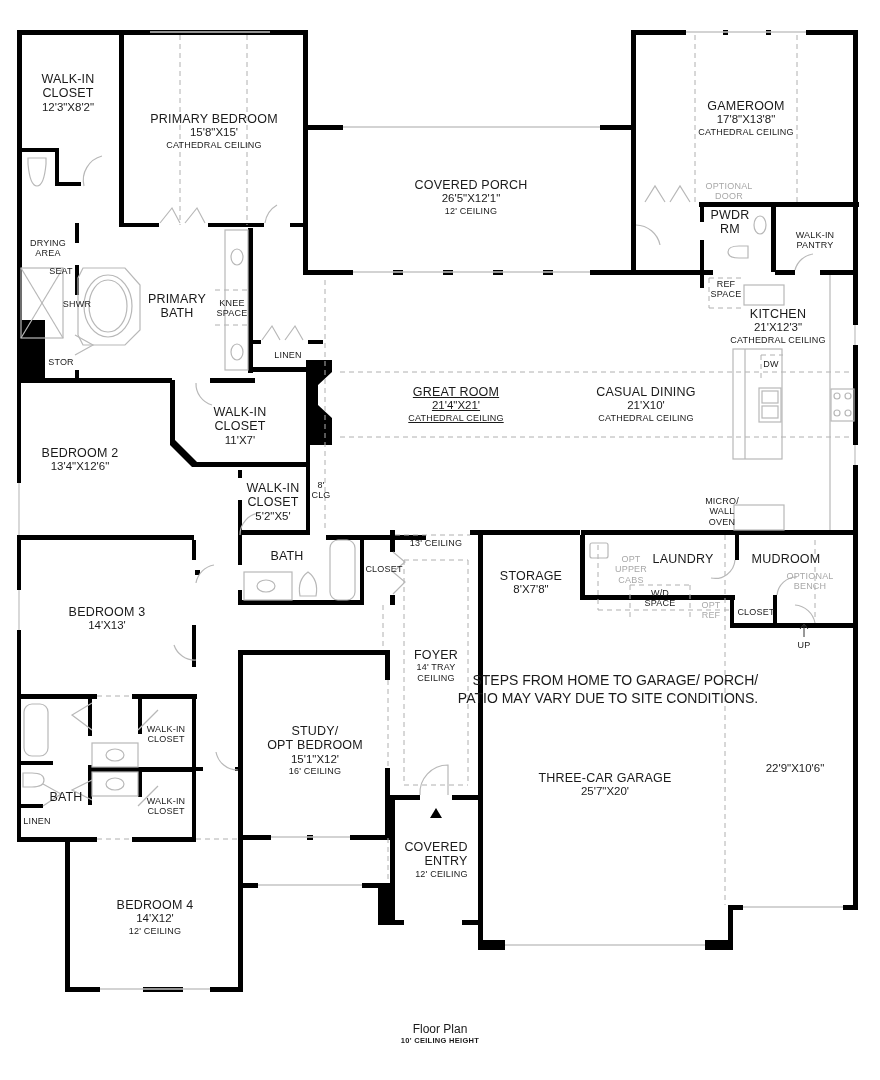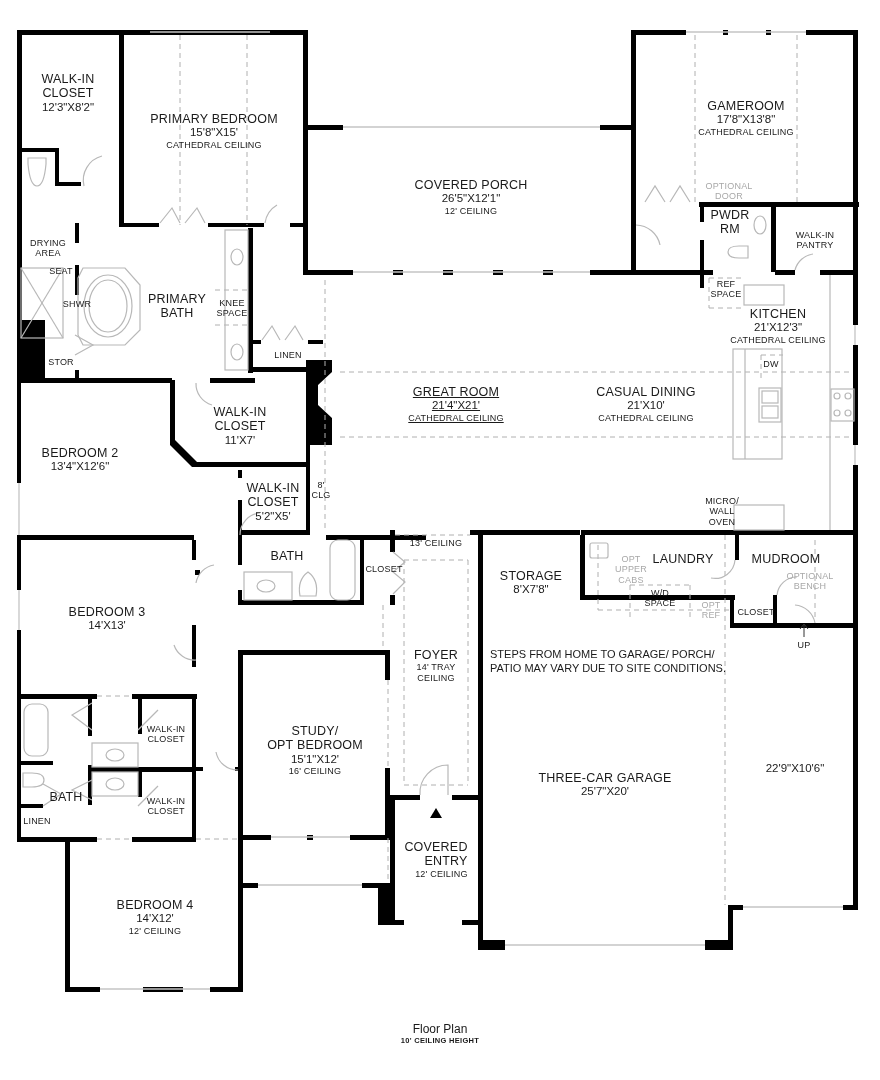--- a/index.html
+++ b/index.html
@@ -4,21 +4,21 @@
 <style>
   html,body{margin:0;padding:0;background:#ffffff;}
   body{width:880px;height:1080px;position:relative;overflow:hidden;font-family:"Liberation Sans",sans-serif;color:#1a1a1a;}
   #plan{position:absolute;left:0;top:0;width:880px;height:1080px;}
   .room{position:absolute;text-align:center;line-height:1.15;transform:translate(-50%,0);white-space:nowrap;}
   .rn{font-size:12.5px;letter-spacing:0.2px;display:block;}
   .rd{font-size:11.5px;display:block;}
   .rc{font-size:9px;display:block;letter-spacing:0.2px;}
   .tiny{font-size:9px;}
   .grey{color:#a8a8a8;}
-  .note{position:absolute;font-size:11px;text-align:left;transform:translate(-50%,0);line-height:1.3;white-space:nowrap;}
+  .note{position:absolute;font-size:14px;text-align:right;transform:translate(-50%,0);line-height:1.3;white-space:nowrap;margin-top:24px;}
   #title{position:absolute;left:440px;top:1022px;transform:translate(-50%,0);text-align:center;}
   #title .t1{font-size:12px;display:block;}
   #title .t2{font-size:7.5px;display:block;letter-spacing:0.3px;font-weight:bold;}
 </style>
 </head>
 <body>
 
 <svg id="plan" viewBox="0 0 880 1080" xmlns="http://www.w3.org/2000/svg">
   <g fill="#000">
 

